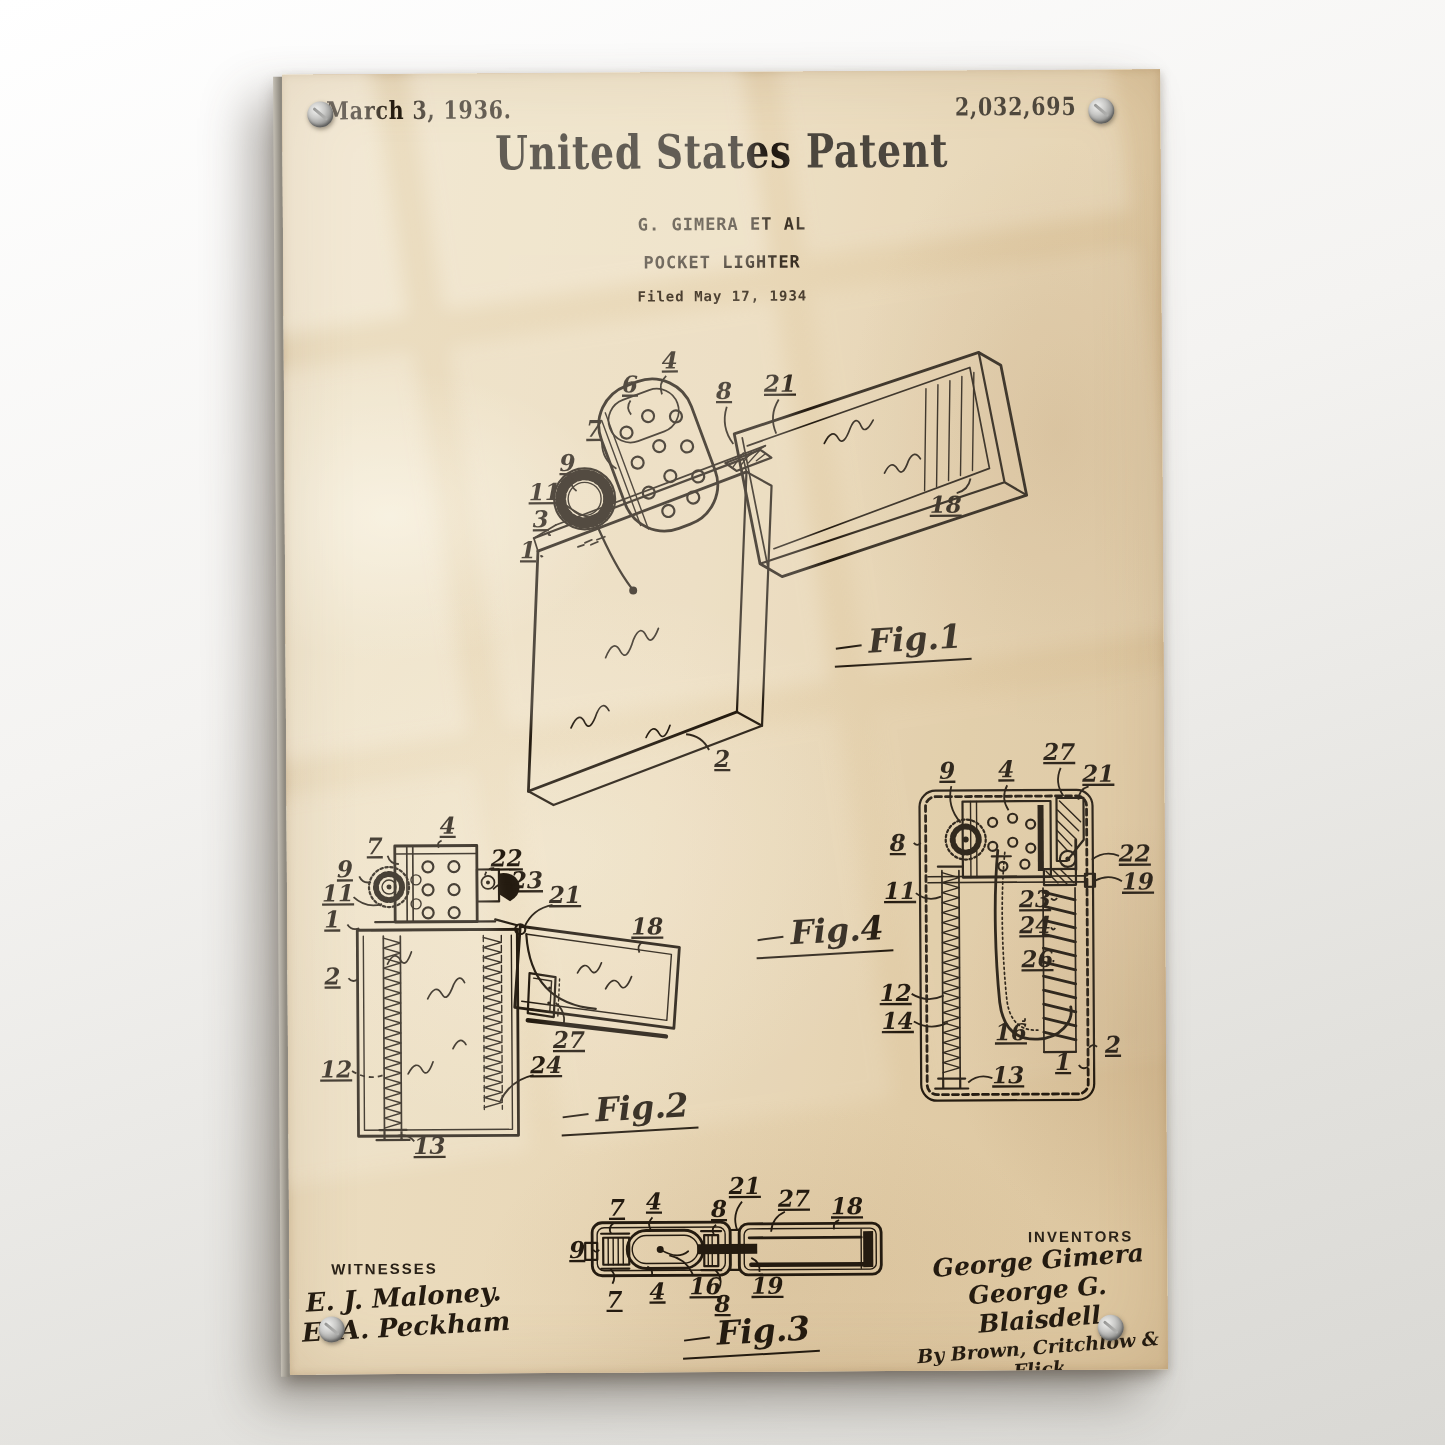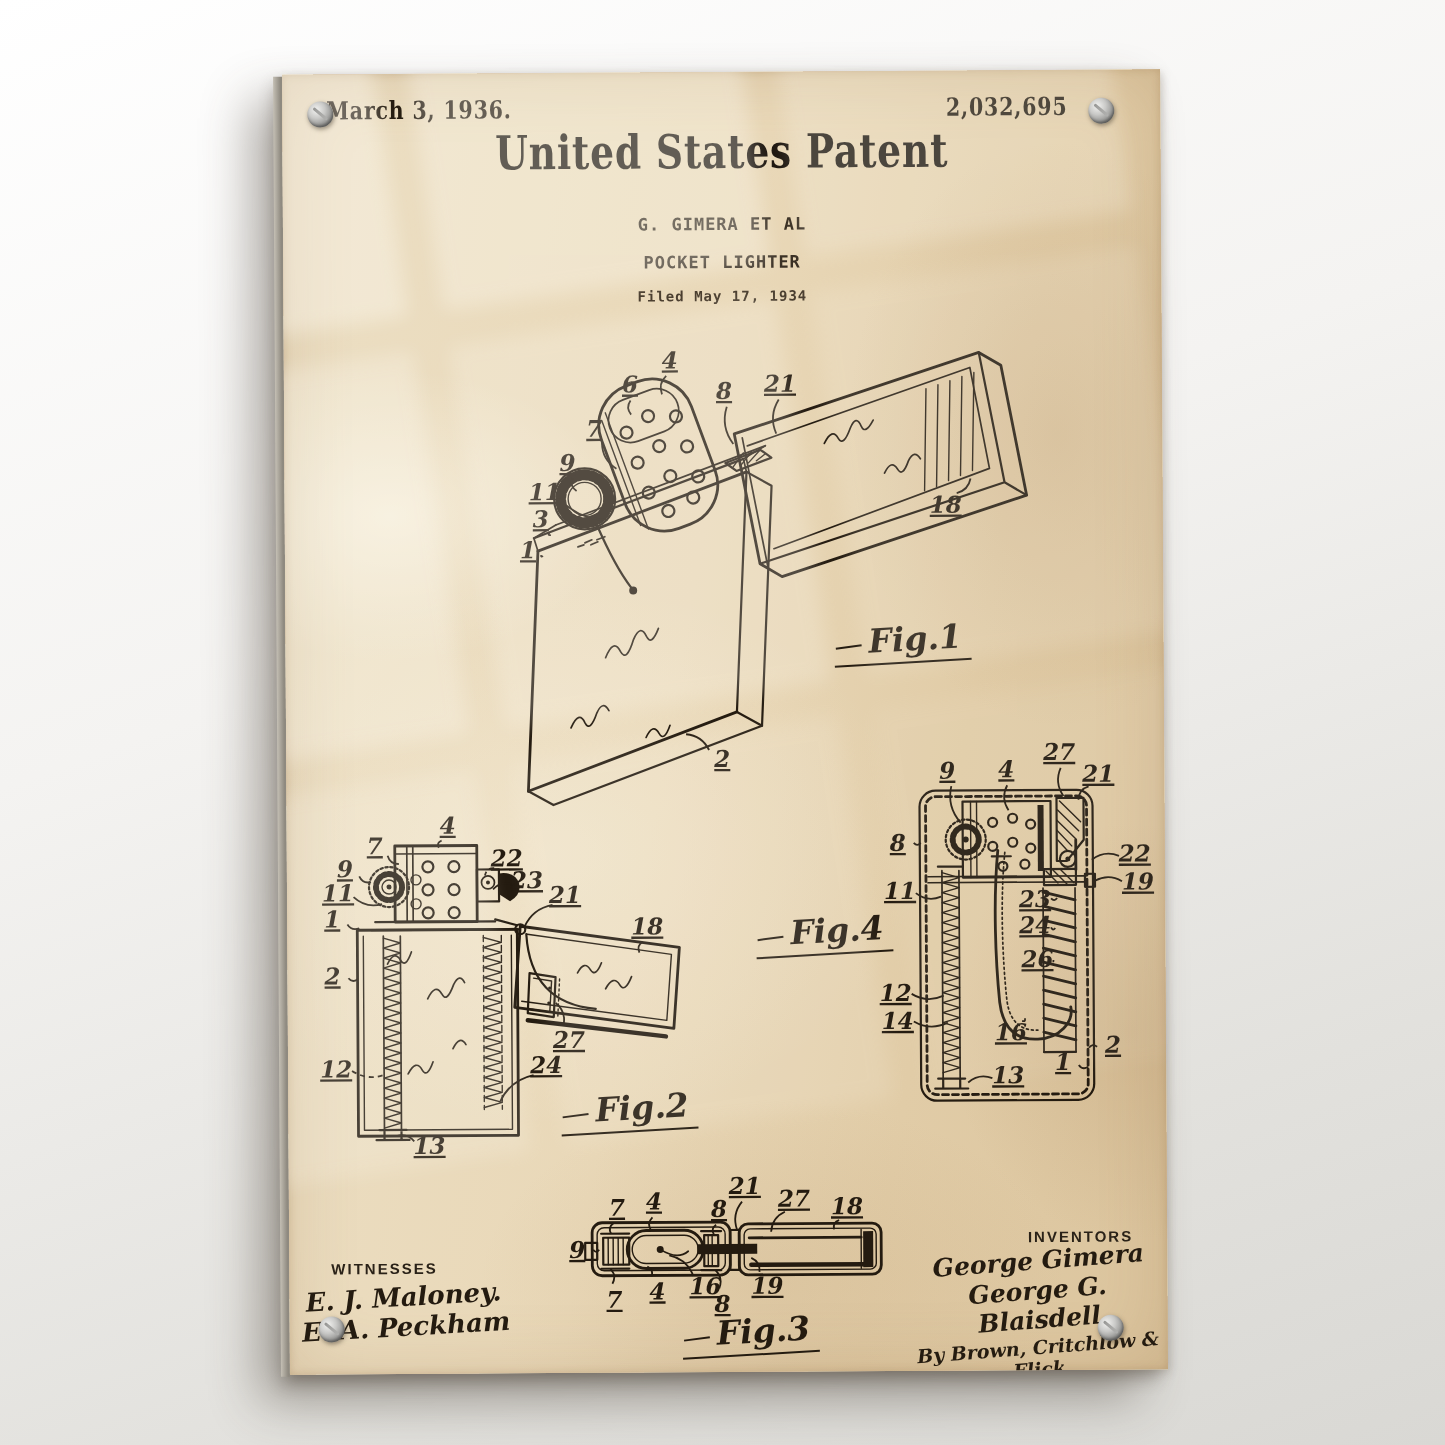--- a/index.html
+++ b/index.html
@@ -22,21 +22,21 @@
   .glare{position:absolute;left:-170px;top:-180px;width:1140px;height:1320px;
     transform:rotate(-8deg);pointer-events:none;}
   .pane{position:absolute;width:330px;height:386px;background:#fffdf6;filter:blur(9px);border-radius:6px;}
   .p1{left:0;top:0;opacity:.34}.p2{left:366px;top:0;opacity:.30}.p3{left:732px;top:0;opacity:.20}
   .p4{left:0;top:422px;opacity:.26}.p5{left:366px;top:422px;opacity:.21}.p6{left:732px;top:422px;opacity:.13}
   .p7{left:0;top:844px;opacity:.17}.p8{left:366px;top:844px;opacity:.11}.p9{left:732px;top:844px;opacity:.06}
   .txt{position:absolute;color:#241b10;white-space:nowrap;}
   .scx{display:inline-block;transform:scaleX(.82);}
   .date{left:44px;top:22px;font:700 25px "DejaVu Serif",serif;letter-spacing:1px;}
   .date .scx{transform-origin:left center;}
-  .pnum{right:93px;top:22px;font:700 25px "DejaVu Serif",serif;letter-spacing:1px;}
+  .pnum{right:84px;top:22px;font:700 25px "DejaVu Serif",serif;letter-spacing:1px;}
   .pnum .scx{transform-origin:right center;}
   .title{left:0;right:0;top:52px;text-align:center;font:800 47px "DejaVu Serif",serif;color:#1f1811;}
   .title .scx{transform:scaleX(.80);letter-spacing:1px;}
   .tw{left:0;right:0;text-align:center;font:700 17px "DejaVu Sans Mono",monospace;letter-spacing:1px;color:#3a3024;}
   .applicant{top:142px;}
   .subject{top:180px;}
   .filed{top:216px;font-size:14px;color:#4a3e2f;}
   .fig-caption{position:absolute;font:italic 700 33px "DejaVu Serif",serif;color:#241b10;
     transform:rotate(-3deg);border-bottom:2.5px solid #241b10;padding:0 8px 3px 2px;}
   .fig-caption::before{content:"";display:inline-block;width:26px;border-top:2.5px solid #241b10;

